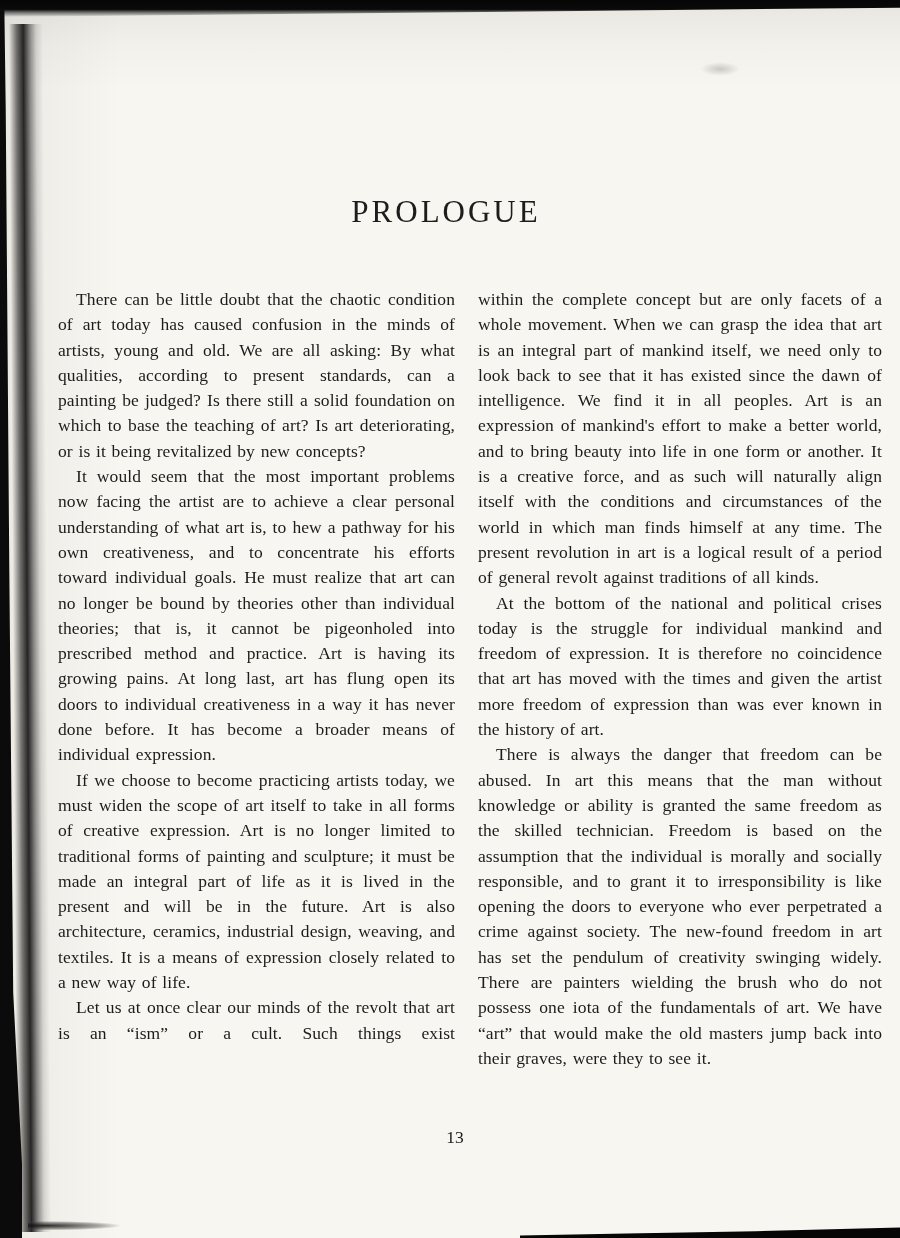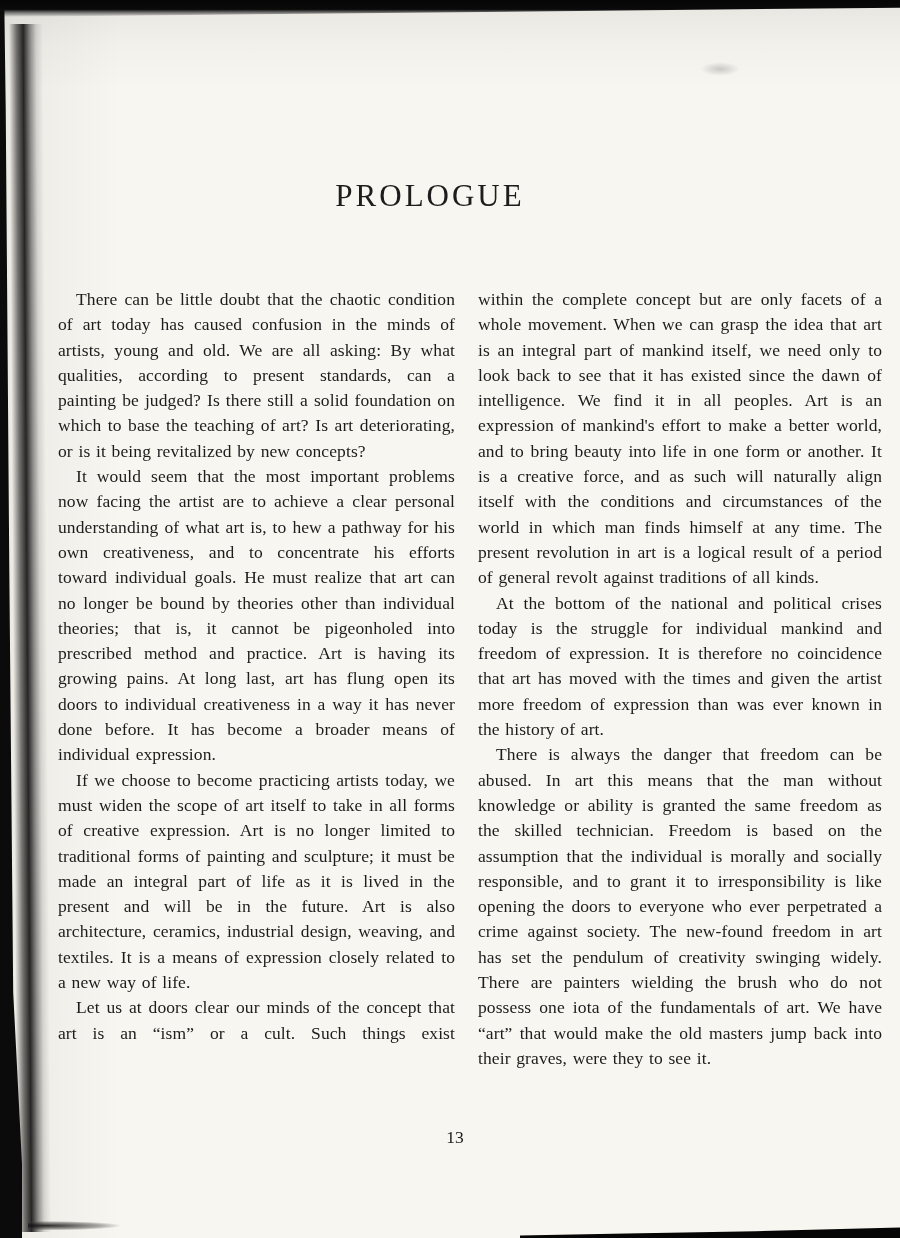--- a/index.html
+++ b/index.html
@@ -70,21 +70,21 @@
     width: 40px; height: 14px;
     background: radial-gradient(ellipse at center, rgba(120,120,120,0.35), rgba(0,0,0,0) 70%);
   }
 
   
   .title {
     position: absolute;
     top: 178px;
     left: 58px;
     width: 744px;
-    margin: 0;
+    margin: 16px;
     text-align: center;
     font-size: 31px;
     font-weight: 400;
     letter-spacing: 3px;
     color: #1d1d1d;
   }
   .columns {
     position: absolute;
     top: 287px;
     left: 58px;
@@ -127,21 +127,21 @@
   <div class="bottom-edge artifact"></div>
   <div class="smudge-top-right artifact"></div>
 
   <h1 class="title">PROLOGUE</h1>
 
   <div class="columns">
     <div class="col col-left">
       <p class="indent">There can be little doubt that the chaotic condition of art today has caused confusion in the minds of artists, young and old. We are all asking: By what qualities, according to present standards, can a painting be judged? Is there still a solid foundation on which to base the teaching of art? Is art deteriorating, or is it being revitalized by new concepts?</p>
       <p class="indent">It would seem that the most important problems now facing the artist are to achieve a clear personal understanding of what art is, to hew a pathway for his own creativeness, and to concentrate his efforts toward individual goals. He must realize that art can no longer be bound by theories other than individual theories; that is, it cannot be pigeonholed into prescribed method and practice. Art is having its growing pains. At long last, art has flung open its doors to individual creativeness in a way it has never done before. It has become a broader means of individual expression.</p>
       <p class="indent">If we choose to become practicing artists today, we must widen the scope of art itself to take in all forms of creative expression. Art is no longer limited to traditional forms of painting and sculpture; it must be made an integral part of life as it is lived in the present and will be in the future. Art is also architecture, ceramics, industrial design, weaving, and textiles. It is a means of expression closely related to a new way of life.</p>
-      <p class="indent cont-end">Let us at doors clear our minds of the concept that art is an “ism” or a cult. Such things exist</p>
+      <p class="indent cont-end">Let us at once clear our minds of the revolt that art is an “ism” or a cult. Such things exist</p>
     </div>
     <div class="col col-right">
       <p>within the complete concept but are only facets of a whole movement. When we can grasp the idea that art is an integral part of mankind itself, we need only to look back to see that it has existed since the dawn of intelligence. We find it in all peoples. Art is an expression of mankind's effort to make a better world, and to bring beauty into life in one form or another. It is a creative force, and as such will naturally align itself with the conditions and circumstances of the world in which man finds himself at any time. The present revolution in art is a logical result of a period of general revolt against traditions of all kinds.</p>
       <p class="indent">At the bottom of the national and political crises today is the struggle for individual mankind and freedom of expression. It is therefore no coincidence that art has moved with the times and given the artist more freedom of expression than was ever known in the history of art.</p>
       <p class="indent">There is always the danger that freedom can be abused. In art this means that the man without knowledge or ability is granted the same freedom as the skilled technician. Freedom is based on the assumption that the individual is morally and socially responsible, and to grant it to irresponsibility is like opening the doors to everyone who ever perpetrated a crime against society. The new-found freedom in art has set the pendulum of creativity swinging widely. There are painters wielding the brush who do not possess one iota of the fundamentals of art. We have “art” that would make the old masters jump back into their graves, were they to see it.</p>
     </div>
   </div>
 
   <div class="page-number">13</div>
 

